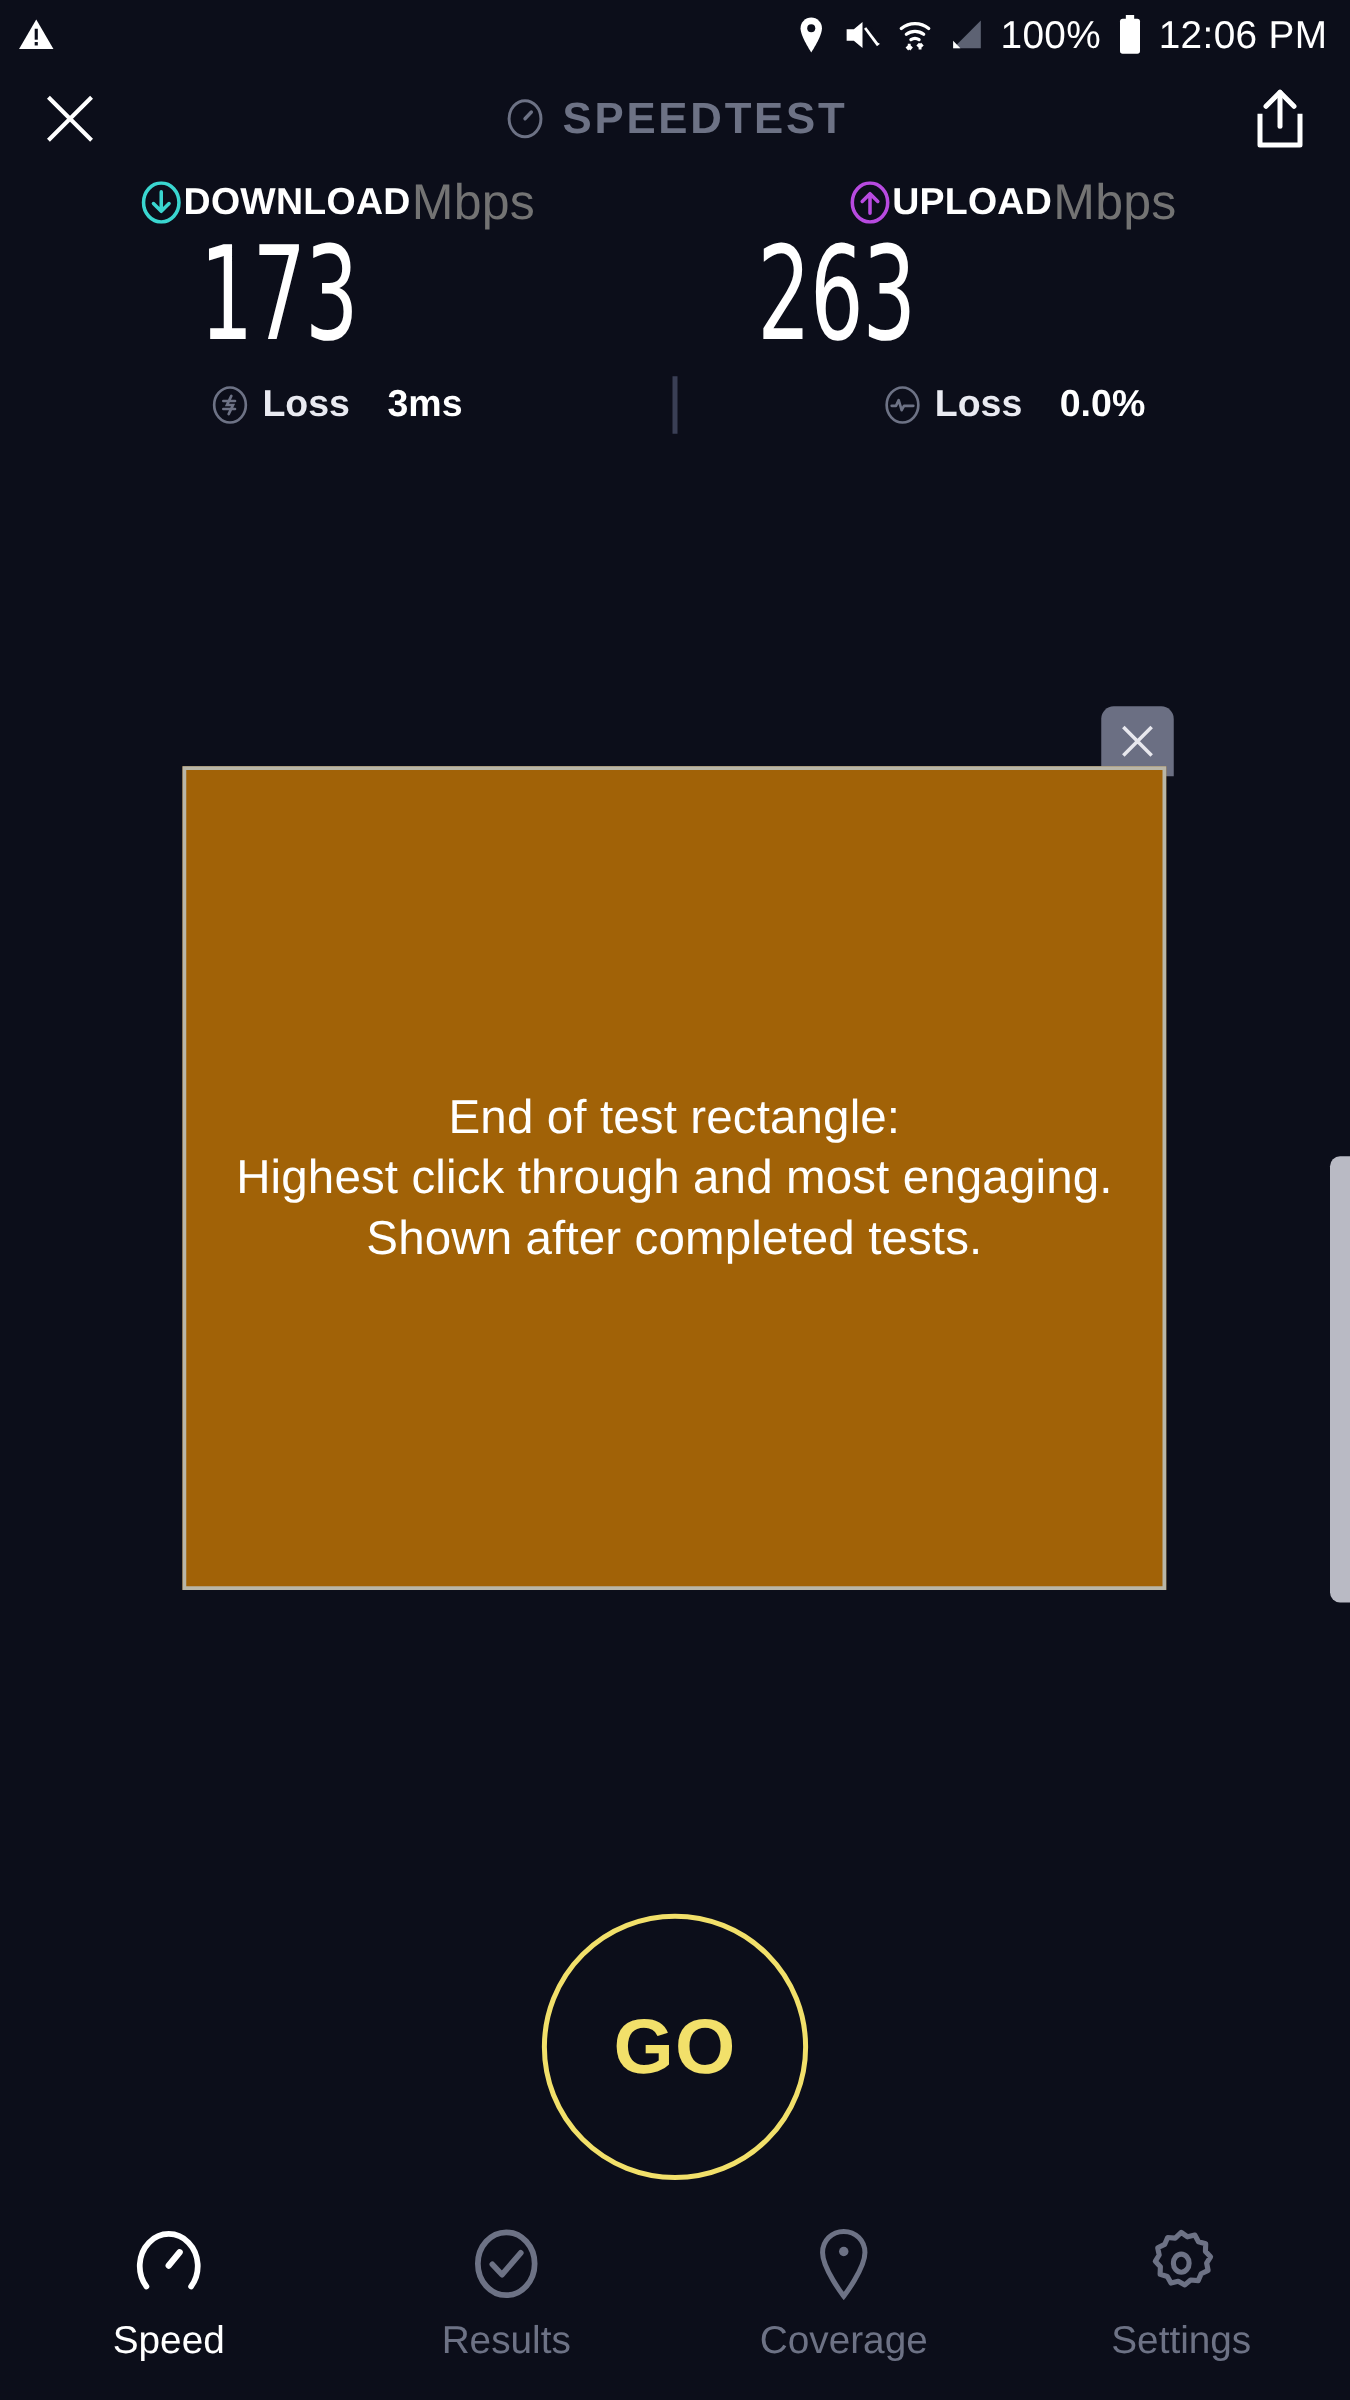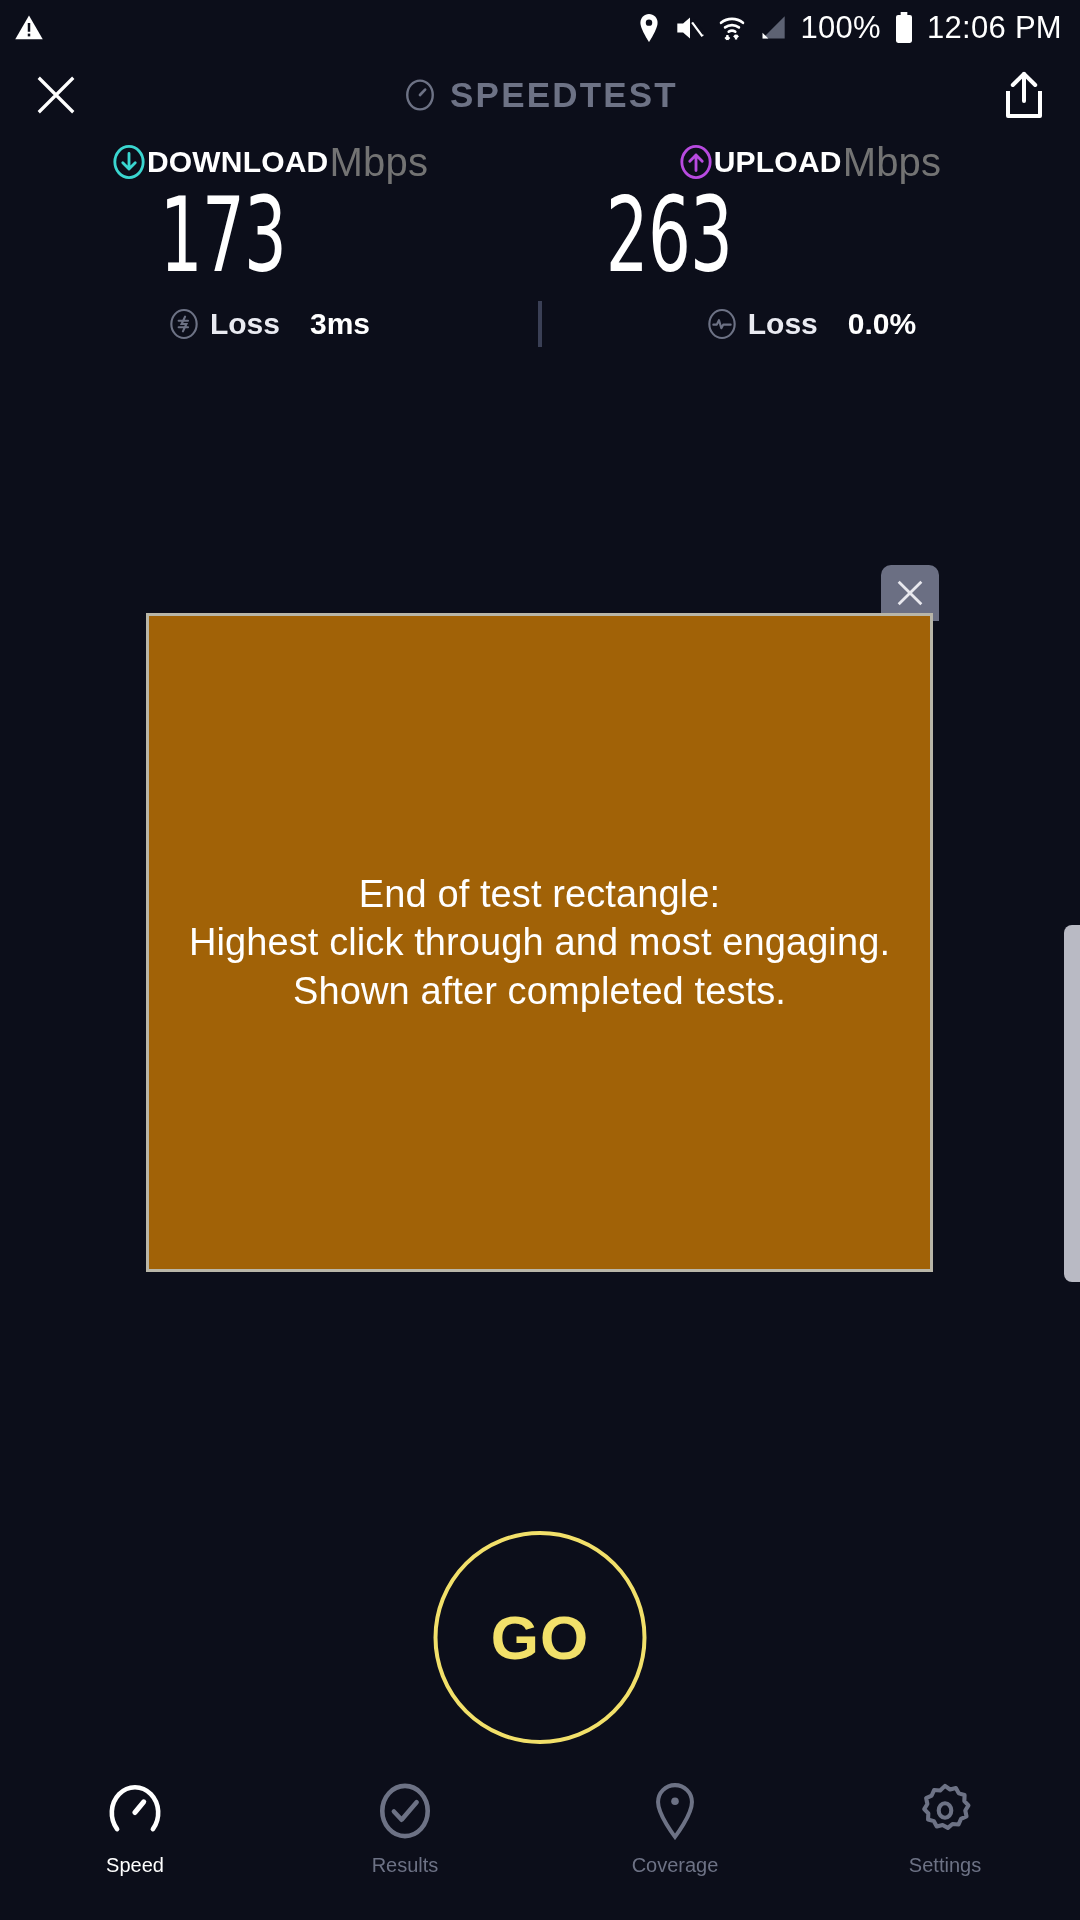--- a/index.html
+++ b/index.html
@@ -114,21 +114,21 @@
   }
 
   
   .navbar{
     position:absolute; left:0; bottom:0; width:1080px; height:152px;
     display:flex; align-items:flex-start; padding-top:14px;
   }
   .nav-item{
     flex:1; display:flex; flex-direction:column; align-items:center; gap:14px;
   }
-  .nav-label{ font-size:20px; font-weight:400; }
+  .nav-label{ font-size:31px; font-weight:400; }
   .nav-item.active .nav-label{ color:#ffffff; }
   .nav-item .nav-label{ color:#6d7285; }
 </style>
 </head>
 <body>
 
 <div class="statusbar">
   <div class="sb-left">
     <span class="icn">
       <svg width="30" height="30" viewBox="0 0 24 24">

